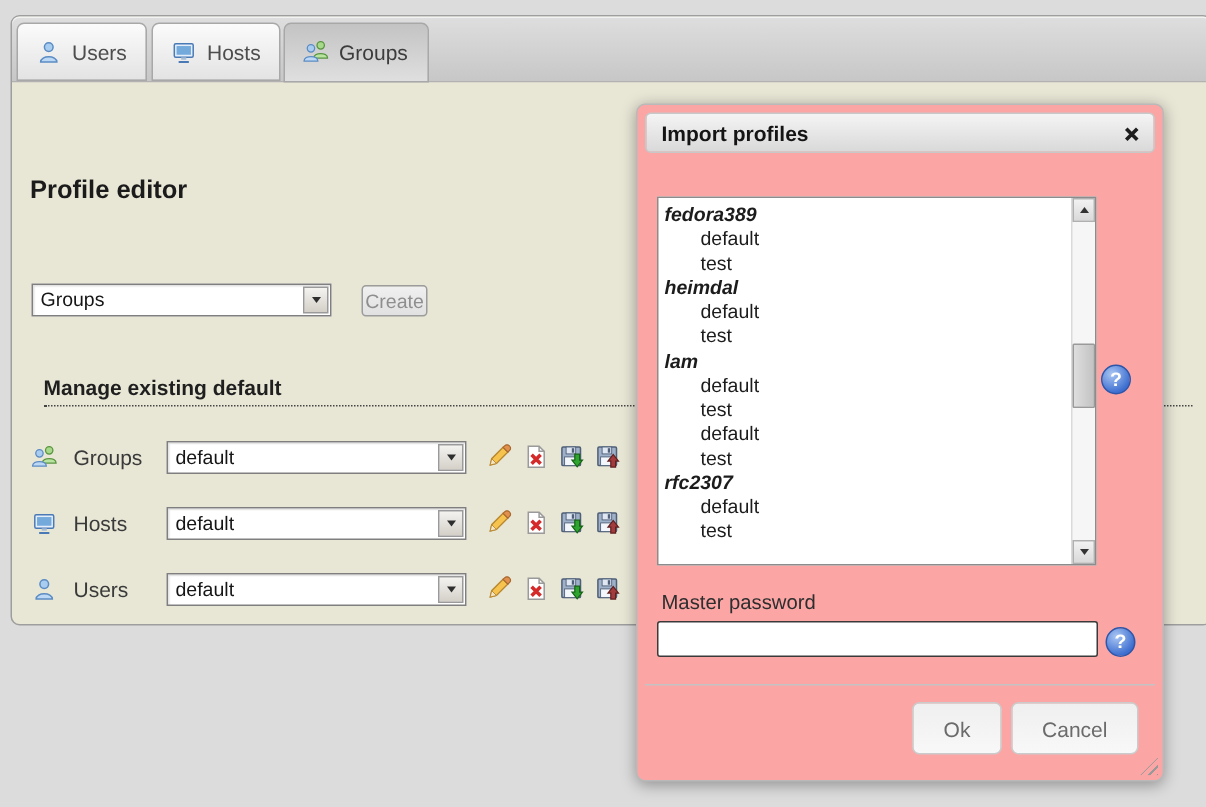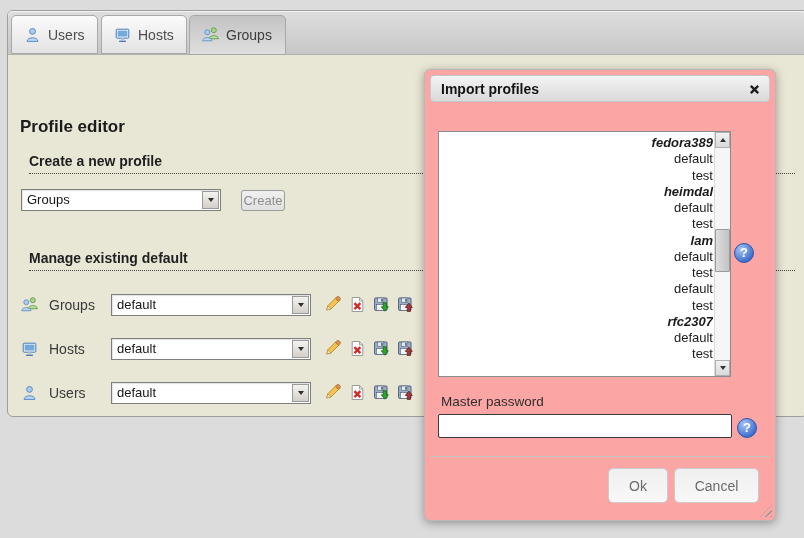--- a/index.html
+++ b/index.html
@@ -92,21 +92,21 @@
 
   .dlg-label { position:absolute; font-size:13.5px; color:#2e2e2e; }
   .lbl-profiles { left:16px; top:40px;margin-top:40px; }
   .lbl-pass     { left:16px; top:324px; }
 
   .listbox {
     position:absolute; left:13px; top:61px; width:293px; height:246px;
     background:#fff; border:1px solid #8c8c8c;
   }
   .lb-rows { position:absolute; left:0; top:0; right:17px; bottom:0; padding:3px 0 0 4px; overflow:hidden; }
-  .lb-row { font-size:13px; line-height:16.25px; height:16.25px; color:#1c1c1c; white-space:nowrap;text-align:right; }
+  .lb-row { font-size:13px; line-height:16.25px; height:16.25px; color:#1c1c1c; white-space:nowrap; }
   .lb-head  { font-weight:bold; font-style:italic; }
   .lb-entry { padding-left:24px; }
 
   .lb-scroll { position:absolute; top:0; right:0; bottom:0; width:16px; background:#f6f6f6; border-left:1px solid #dadada; }
   .sb-btn {
     position:absolute; left:0; right:0; height:16px;
     background:linear-gradient(#f2f2f2,#d9d9d9); border:1px solid #b0b0b0;
     display:flex; align-items:center; justify-content:center; cursor:pointer;
   }
   .sb-up { top:0; } .sb-down { bottom:0; }
@@ -188,21 +188,20 @@
             <path d="M2.6 14.4 C2.6 9.6 13.4 9.6 13.4 14.4 Z" fill="#bcd8f4" stroke="#5b8cc4"></path>
           </g>
         </svg>
       </span>
       <span>Groups</span>
     </div>
   </div>
 
   <div class="page-title">Profile editor</div>
 
-  <div class="sect s-create">Create a new profile</div>
 
   <div class="sel sel-create">
     <span class="sel-txt">Groups</span>
     <span class="sel-btn">
         <span class="arr-down"></span>
       </span>
   </div>
   <div class="btn-create">Create</div>
 
   <div class="sect s-manage">Manage existing default</div>

